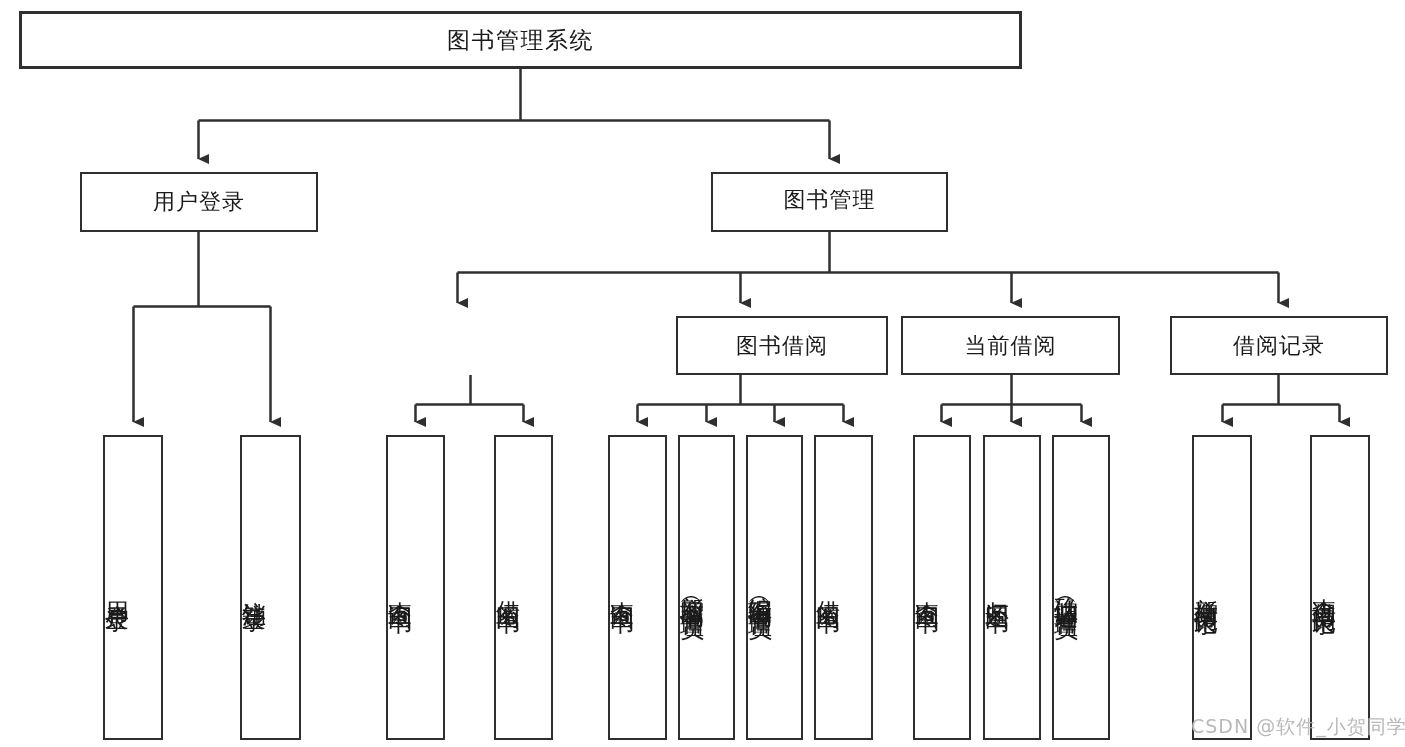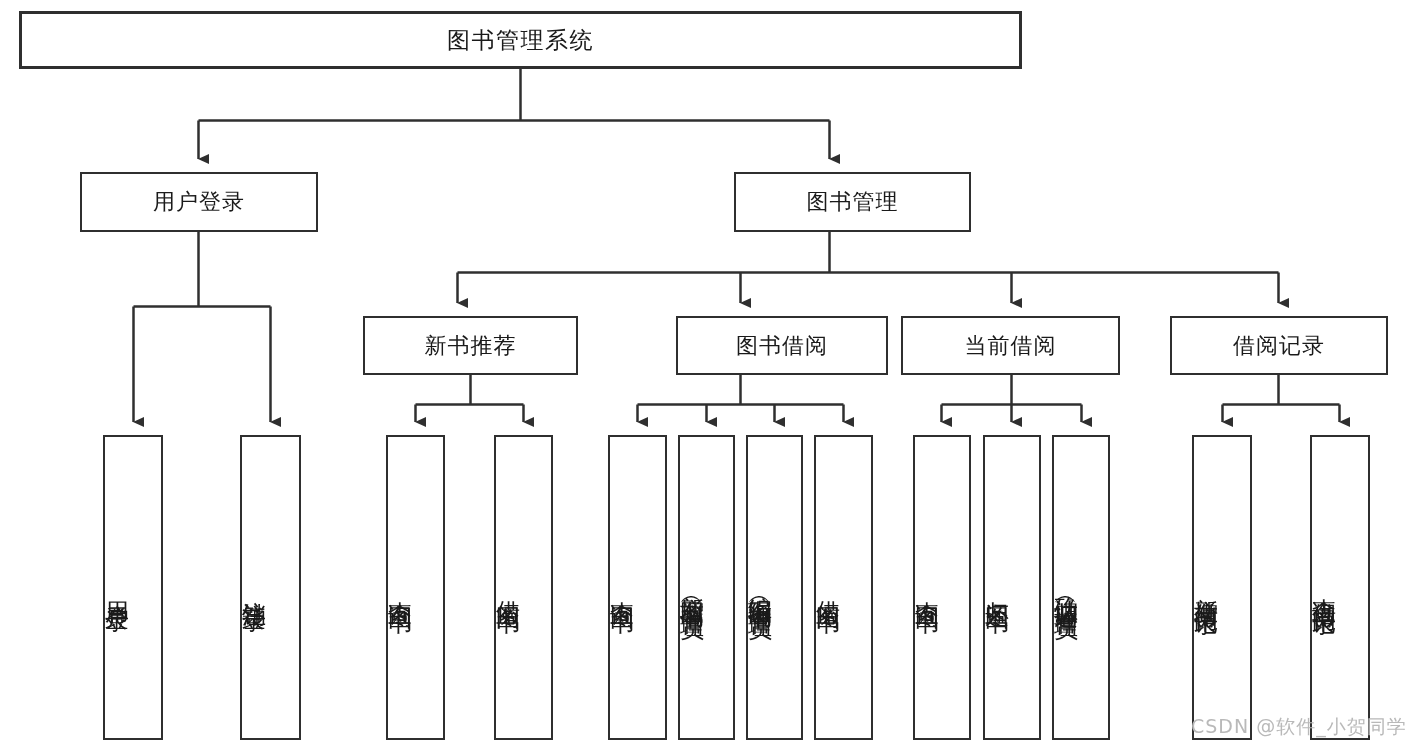--- a/index.html
+++ b/index.html
@@ -115,27 +115,24 @@
     </g>
   </svg>
 
   <div class="node h root" style="left:19px;top:11px;width:1003px;height:58px;">
     <span class="label">图书管理系统</span>
   </div>
 
   <div class="node h" style="left:80px;top:172px;width:238px;height:60px;">
     <span class="label">用户登录</span>
   </div>
-  <div class="node h" style="left:734px;top:172px;width:237px;height:60px;">
+  <div class="node h" style="left:711px;top:172px;width:237px;height:60px;font-family:Liberation Mono, monospace;">
     <span class="label">图书管理</span>
   </div>
 
-  <div class="node h" style="left:363px;top:316px;width:215px;height:59px;">
-    <span class="label">新书推荐</span>
-  </div>
   <div class="node h" style="left:634px;top:316px;width:212px;height:59px;margin-left:42px;">
     <span class="label">图书借阅</span>
   </div>
   <div class="node h" style="left:901px;top:316px;width:219px;height:59px;">
     <span class="label">当前借阅</span>
   </div>
   <div class="node h" style="left:1170px;top:316px;width:218px;height:59px;">
     <span class="label">借阅记录</span>
   </div>
 

